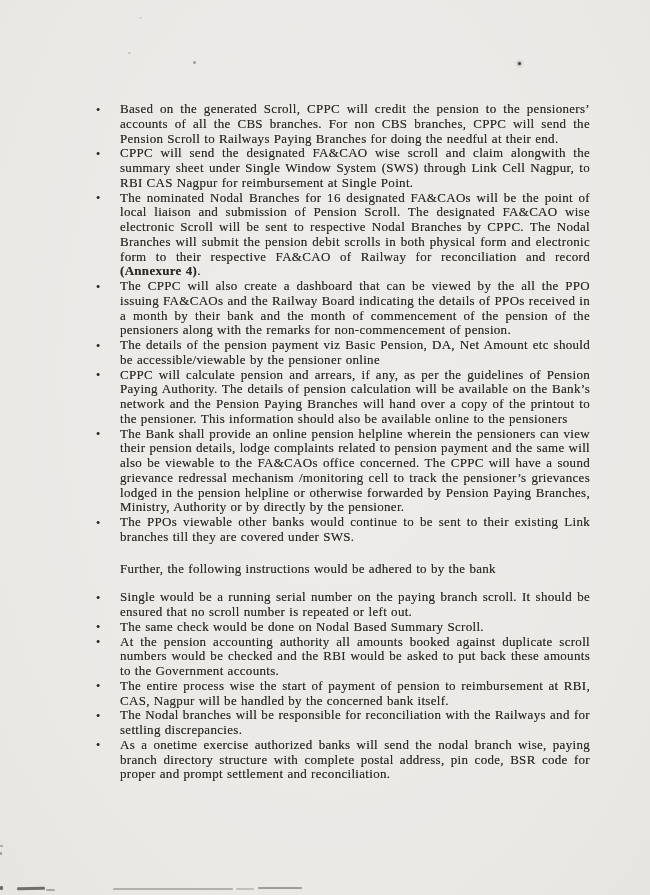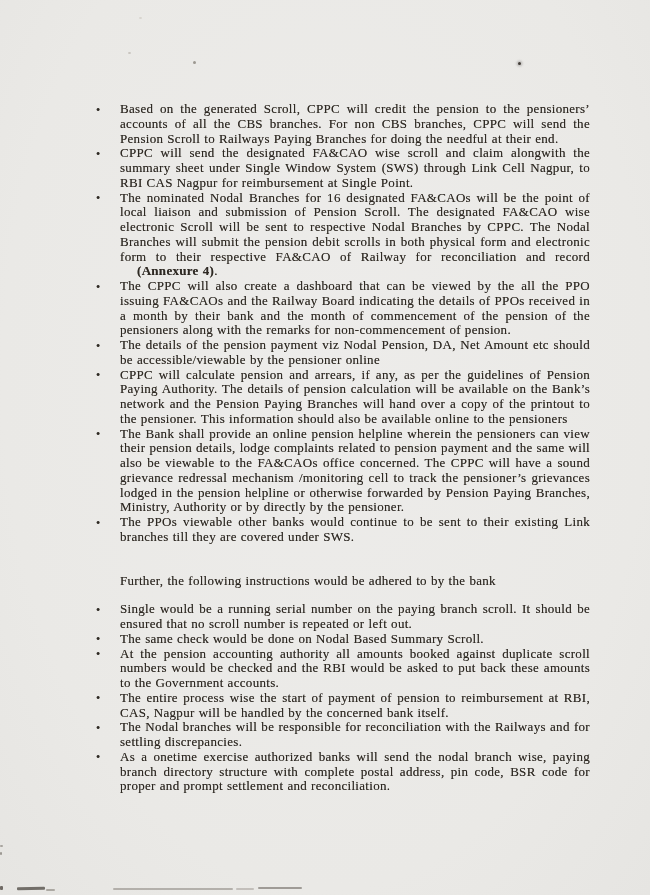--- a/index.html
+++ b/index.html
@@ -34,44 +34,44 @@
     position: relative;
     padding-left: 28px;
   }
   .bullet-marker {
     position: absolute;
     left: 4px; top: 0.5px;
     font-size: 12px;
     letter-spacing: 0;
   }
   .doc-paragraph {
-    margin: 29px 0 14px 28px;
+    margin: 17px 0 14px 28px;
   }
-  .bold { font-weight: bold; margin-left: 17px; }
+  .bold { font-weight: bold; }
   .speck {
     position: absolute;
     border-radius: 50%;
   }
   .smudge {
     position: absolute;
     border-radius: 1px;
   }
 </style>
 </head>
 <body>
 
 <div class="page">
 
   <div class="doc">
     <ul class="bullet-list" id="list-primary">
         <li class="bullet-item"><span class="bullet-marker">•</span><span class="bullet-text"><span>Based on the generated Scroll, CPPC will credit the pension to the pensioners’ accounts of all the CBS branches.  For non CBS branches, CPPC will send the Pension Scroll to Railways Paying Branches for doing the needful at their end.</span></span></li>
         <li class="bullet-item"><span class="bullet-marker">•</span><span class="bullet-text"><span>CPPC will send the designated FA&amp;CAO wise scroll and claim alongwith the summary sheet under Single Window System (SWS) through Link Cell Nagpur, to RBI CAS Nagpur for reimbursement at Single Point.</span></span></li>
         <li class="bullet-item"><span class="bullet-marker">•</span><span class="bullet-text"><span>The nominated Nodal Branches for 16 designated FA&amp;CAOs will be the point of local liaison and submission of Pension Scroll.  The designated FA&amp;CAO wise electronic Scroll will be sent to respective Nodal Branches by CPPC.  The Nodal Branches will submit the pension debit scrolls in both physical form and electronic form to their respective FA&amp;CAO of Railway for reconciliation and record </span><span class="bold">(Annexure 4)</span><span>.</span></span></li>
         <li class="bullet-item"><span class="bullet-marker">•</span><span class="bullet-text"><span>The CPPC will also create a dashboard that can be viewed by the all the PPO issuing FA&amp;CAOs and the Railway Board indicating the details of PPOs received in a month by their bank and the month of commencement of the pension of the pensioners along with the remarks for non-commencement of pension.</span></span></li>
-        <li class="bullet-item"><span class="bullet-marker">•</span><span class="bullet-text"><span>The details of the pension payment viz Nodal Pension, DA, Net Amount etc should be accessible/viewable by the pensioner online</span></span></li>
+        <li class="bullet-item"><span class="bullet-marker">•</span><span class="bullet-text"><span>The details of the pension payment viz Basic Pension, DA, Net Amount etc should be accessible/viewable by the pensioner online</span></span></li>
         <li class="bullet-item"><span class="bullet-marker">•</span><span class="bullet-text"><span>CPPC will calculate pension and arrears, if any, as per the guidelines of Pension Paying Authority.  The details of pension calculation will be available on the Bank’s network and the Pension Paying Branches will hand over a copy of the printout to the pensioner.  This information should also be available online to the pensioners</span></span></li>
         <li class="bullet-item"><span class="bullet-marker">•</span><span class="bullet-text"><span>The Bank shall provide an online pension helpline wherein the pensioners can view their pension details, lodge complaints related to pension payment and the same will also be viewable to the FA&amp;CAOs office concerned.  The CPPC will have a sound grievance redressal mechanism /monitoring cell to track the pensioner’s grievances lodged in the pension helpline or otherwise forwarded by Pension Paying Branches, Ministry, Authority or by directly by the pensioner.</span></span></li>
         <li class="bullet-item"><span class="bullet-marker">•</span><span class="bullet-text"><span>The PPOs viewable other banks would continue to be sent to their existing Link branches till they are covered under SWS.</span></span></li>
       </ul>
 
     <p class="doc-paragraph">Further, the following instructions would be adhered to by the bank</p>
 
     <ul class="bullet-list" id="list-secondary">
         <li class="bullet-item"><span class="bullet-marker">•</span><span class="bullet-text"><span>Single would be a running serial number on the paying branch scroll.  It should be ensured that no scroll number is repeated or left out.</span></span></li>
         <li class="bullet-item"><span class="bullet-marker">•</span><span class="bullet-text"><span>The same check would be done on Nodal Based Summary Scroll.</span></span></li>

